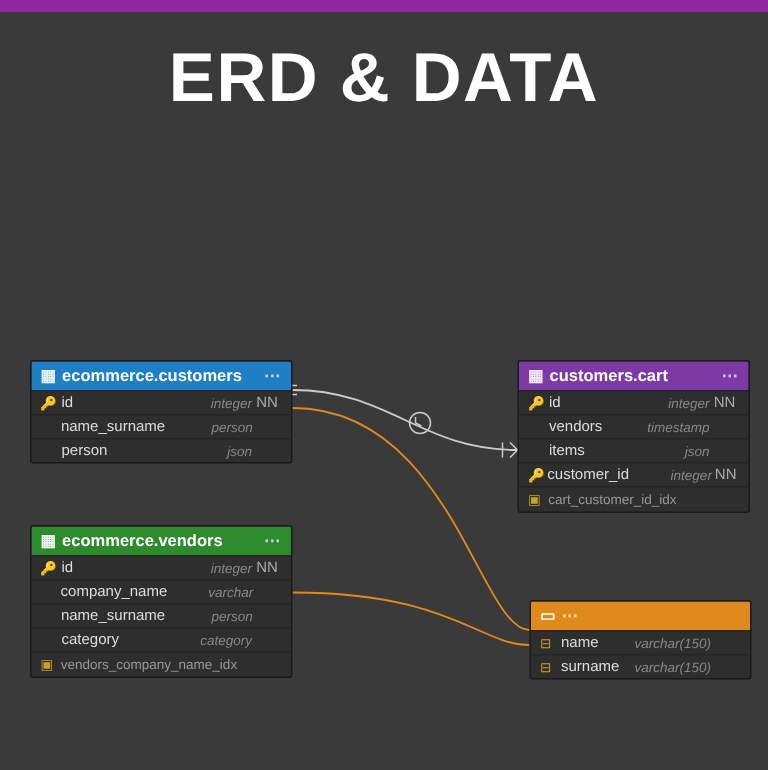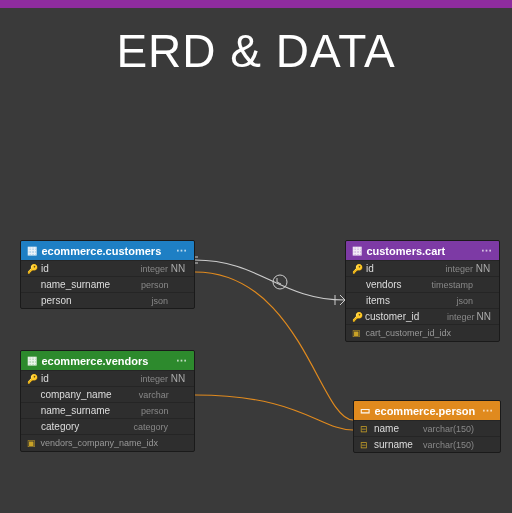--- a/index.html
+++ b/index.html
@@ -1,28 +1,28 @@
 <!DOCTYPE html>
 <html><head>
 <meta charset="utf-8">
 <style>
 *{margin:0;padding:0;box-sizing:border-box}
 body{width:512px;height:513px;background:#3a3a3a;font-family:Arial,Helvetica,sans-serif;position:relative;overflow:hidden}
 .topbar{width:100%;height:8px;background:#8e2c9e}
-.title{color:#fff;font-weight:400;text-align:center;font-size:46px;line-height:1.1;margin-top:18px;letter-spacing:1px}
+.title{color:#fff;font-weight:700;text-align:center;font-size:46px;line-height:1.1;margin-top:18px;letter-spacing:1px}
 .diagram{position:absolute;top:230px;left:0;width:100%;height:280px}
 .entity{position:absolute;background:#2e2e2e;border:1px solid #1a1a1a;border-radius:2px;font-size:10px;color:#ccc;overflow:hidden}
 .ehdr{display:flex;align-items:center;padding:3px 6px;font-weight:bold;color:#fff;font-size:11px}
 .ehdr .eicon{margin-right:4px;opacity:.9}
 .ehdr .ename{flex:1;text-align:left}
 .dots{letter-spacing:1px;opacity:.7}
 .row{display:flex;align-items:center;padding:2px 6px;border-top:1px solid #252525}
 .row .key{width:14px;color:#c9a227;font-size:9px}
 .row .fname{flex:1;color:#ddd}
-.row .ftype{width:60px;text-align:right;color:#888;font-size:9px}
+.row .ftype{width:60px;text-align:right;color:#888;font-style:italic;font-size:9px}
 .row .nn{width:20px;text-align:center;color:#aaa;font-size:10px}
 .idx{display:flex;align-items:center;padding:3px 6px;border-top:1px solid #252525;color:#999;font-size:9px}
 .idx .ii{margin-right:5px;color:#c9a227}
 .hdr-blue{background:#1e7fc4}
 .hdr-green{background:#2d8a2d}
 .hdr-purple{background:#7d3aa5}
 .hdr-orange{background:#e08a1e}
 svg.wires{position:absolute;top:0;left:0;width:100%;height:100%;pointer-events:none}
 </style>
 </head>
@@ -140,21 +140,20 @@
       </div>
   <div class="idx">
         <span class="ii">▣</span>
         <span>cart_customer_id_idx</span>
       </div>
 </div>
 
 <div class="entity" style="left:353px;top:170px;width:148px">
   <div class="ehdr hdr-orange">
     <span class="eicon">▭</span>
-    <span class="ename">ecommerce.person</span>
     <span class="dots">⋯</span>
   </div>
   <div class="row">
         <span class="key">⊟</span>
         <span class="fname">name</span>
         <span class="ftype">varchar(150)</span>
         <span class="nn"></span>
       </div>
   <div class="row">
         <span class="key">⊟</span>

